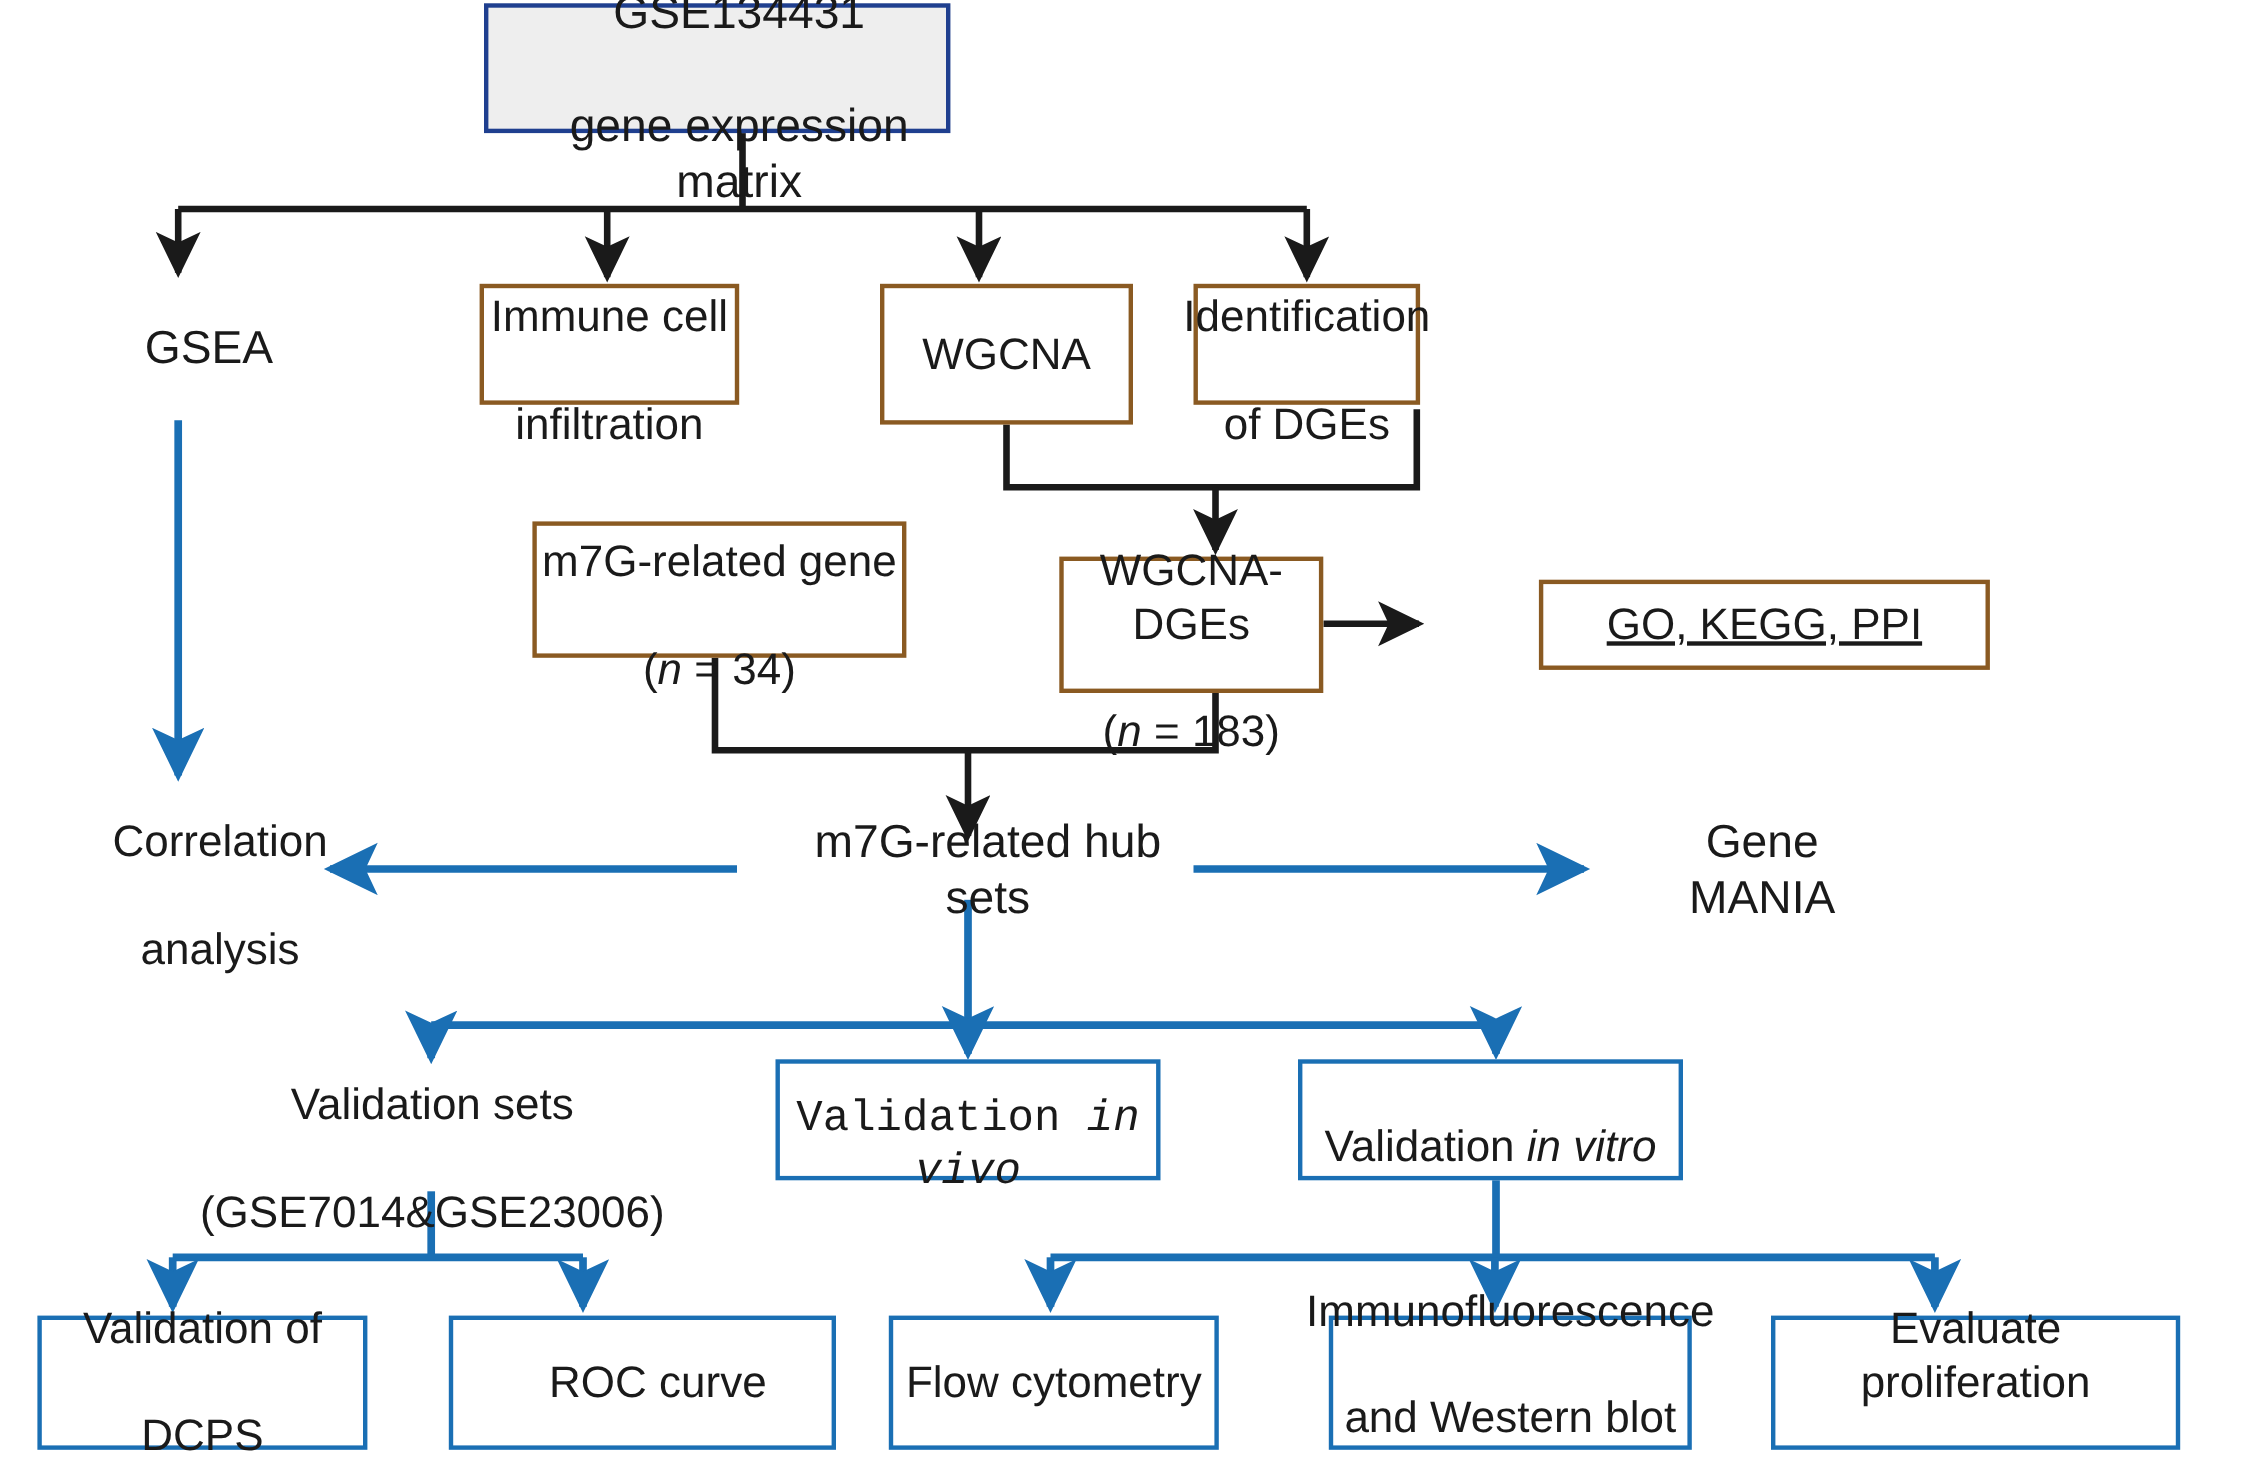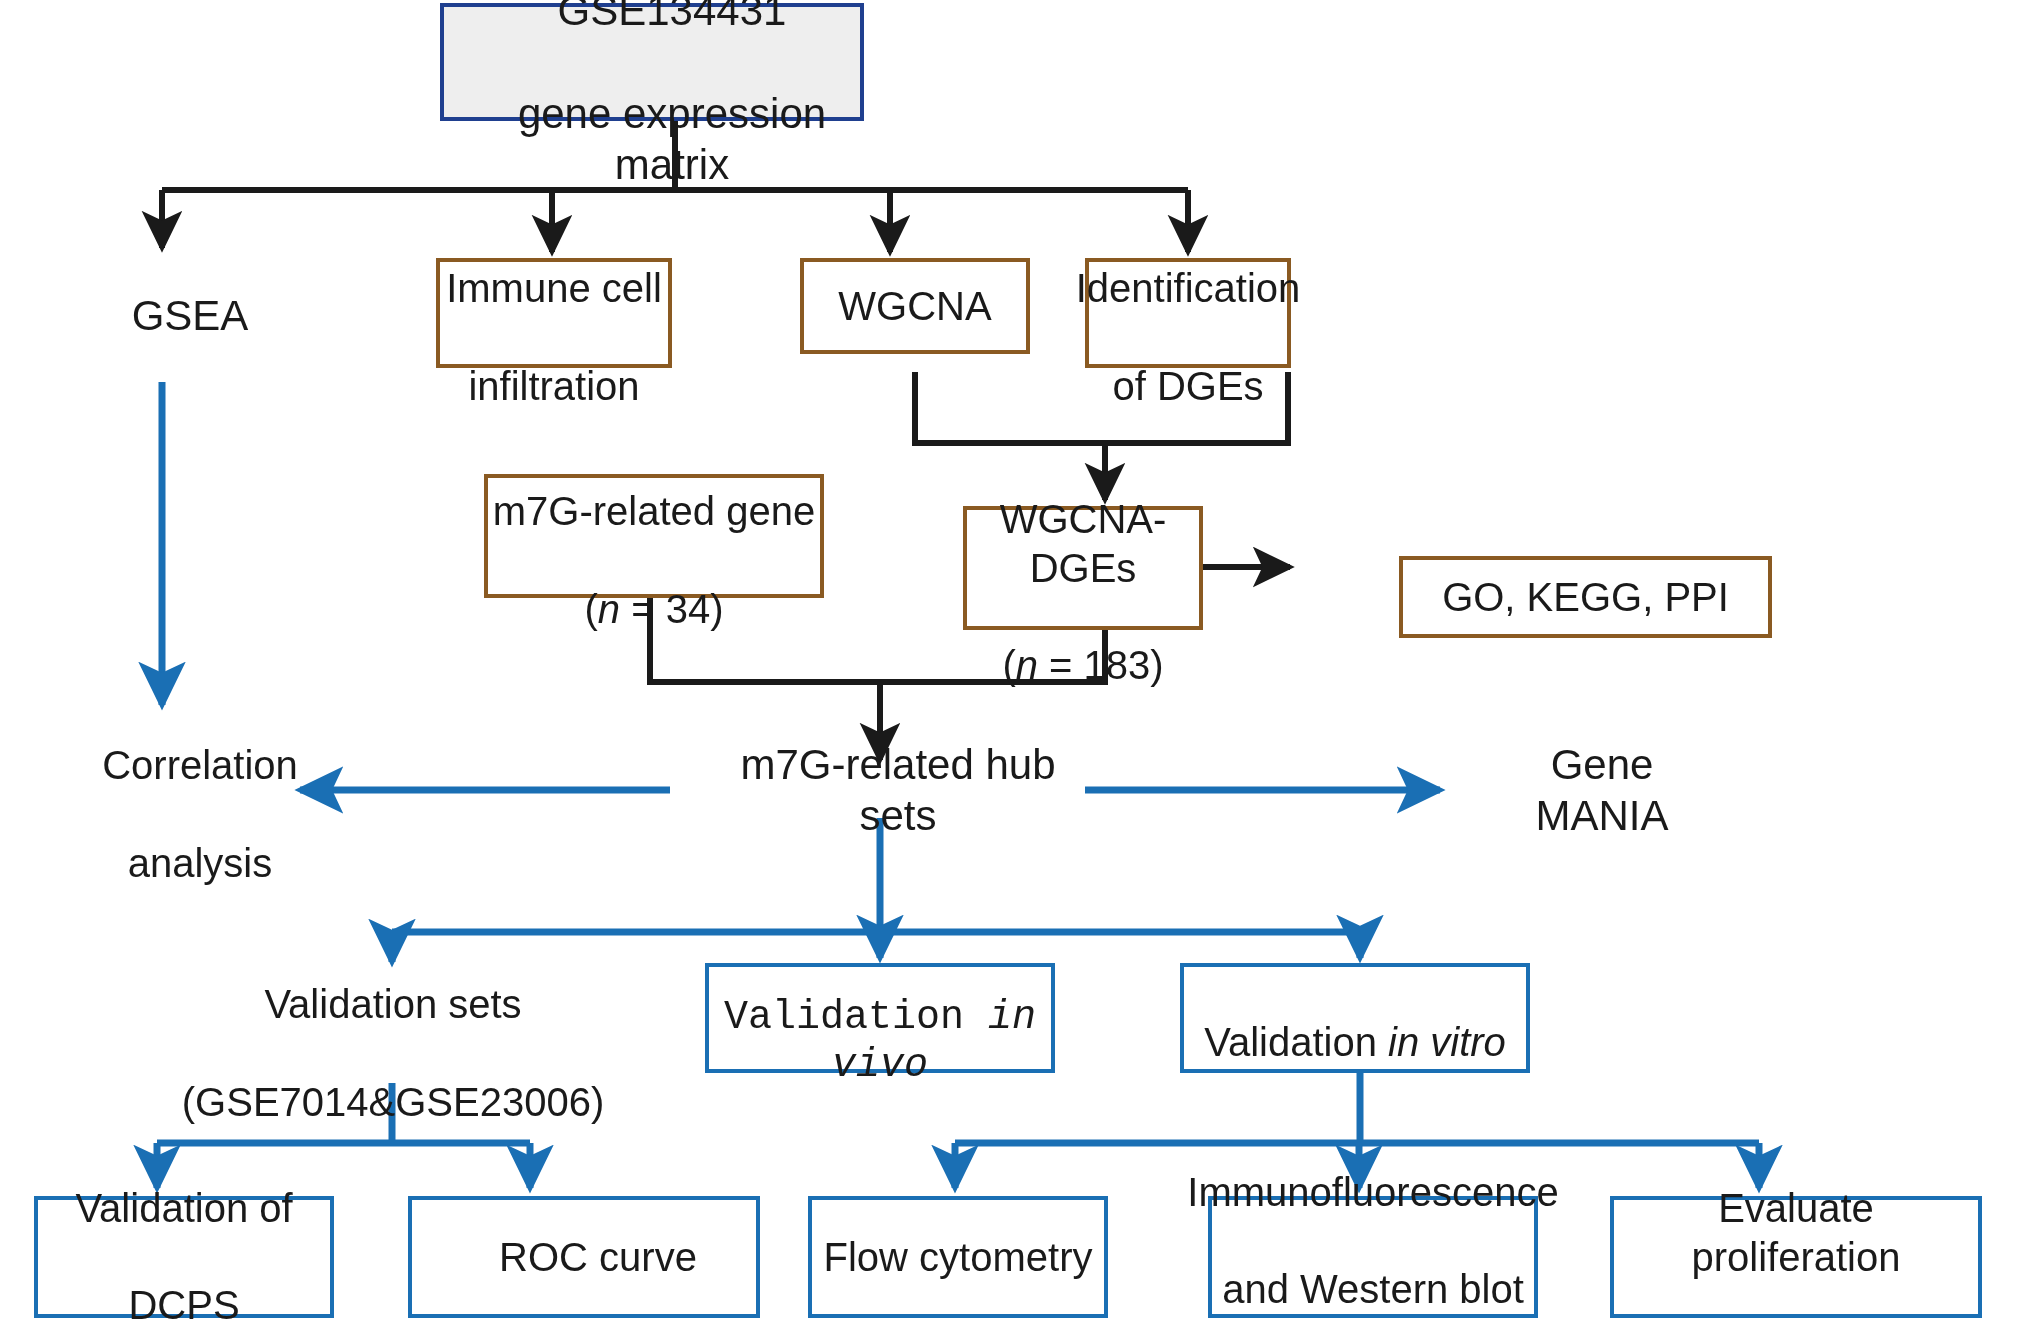--- a/index.html
+++ b/index.html
@@ -102,21 +102,21 @@
     <span>GSEA</span>
   </div>
 
   <div class="node boxed b-brown f40" style="left:436px;top:258px;width:236px;height:110px;">
     <div>
       <span>Immune cell</span><br>
       <span>infiltration</span>
     </div>
   </div>
 
-  <div class="node boxed b-brown f40" style="left:800px;top:258px;width:230px;height:96px;align-items:center;">
+  <div class="node boxed b-brown f40" style="left:800px;top:258px;width:230px;height:128px;align-items:center;">
     <span>WGCNA</span>
   </div>
 
   <div class="node boxed b-brown f40" style="left:1085px;top:258px;width:206px;height:110px;">
     <div>
       <span>Identification</span><br>
       <span>of DGEs</span>
     </div>
   </div>
 
@@ -127,21 +127,21 @@
     </div>
   </div>
 
   <div class="node boxed b-brown f40" style="left:963px;top:506px;width:240px;height:124px;">
     <div>
       <span>WGCNA-DGEs</span><br>
       <span>(</span><span class="ital">n</span><span> = 183)</span>
     </div>
   </div>
 
-  <div class="node boxed b-brown f40" style="left:1399px;top:556px;width:373px;height:82px;">
+  <div class="node boxed b-brown f40" style="left:1399px;top:527px;width:410px;height:82px;text-decoration:underline;">
     <span>GO, KEGG, PPI</span>
   </div>
 
   <div class="node plain f40" style="left:75px;top:738px;width:250px;height:104px;">
     <div>
       <span>Correlation</span><br>
       <span>analysis</span>
     </div>
   </div>
 

